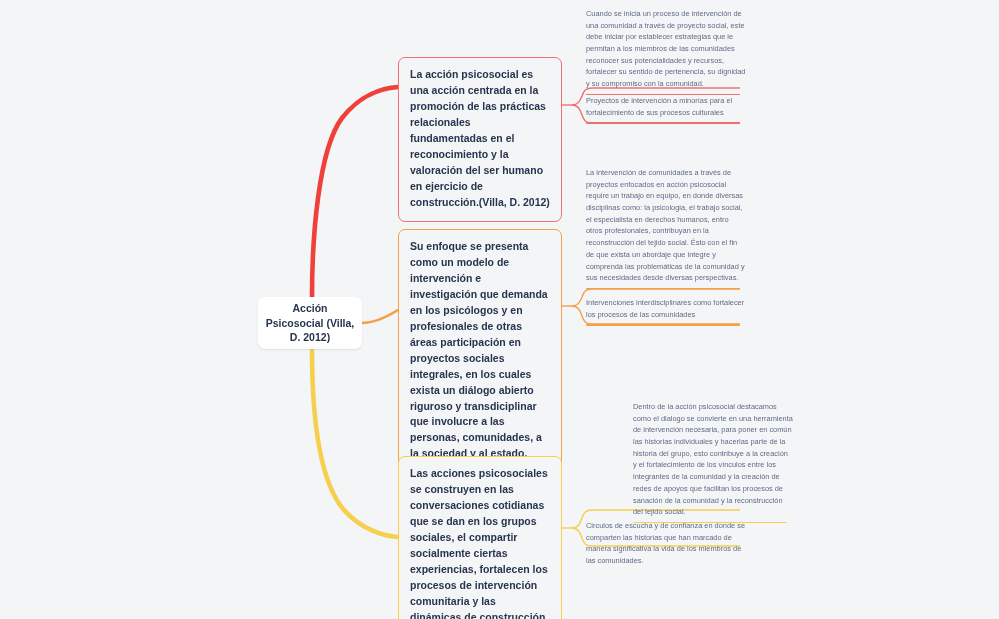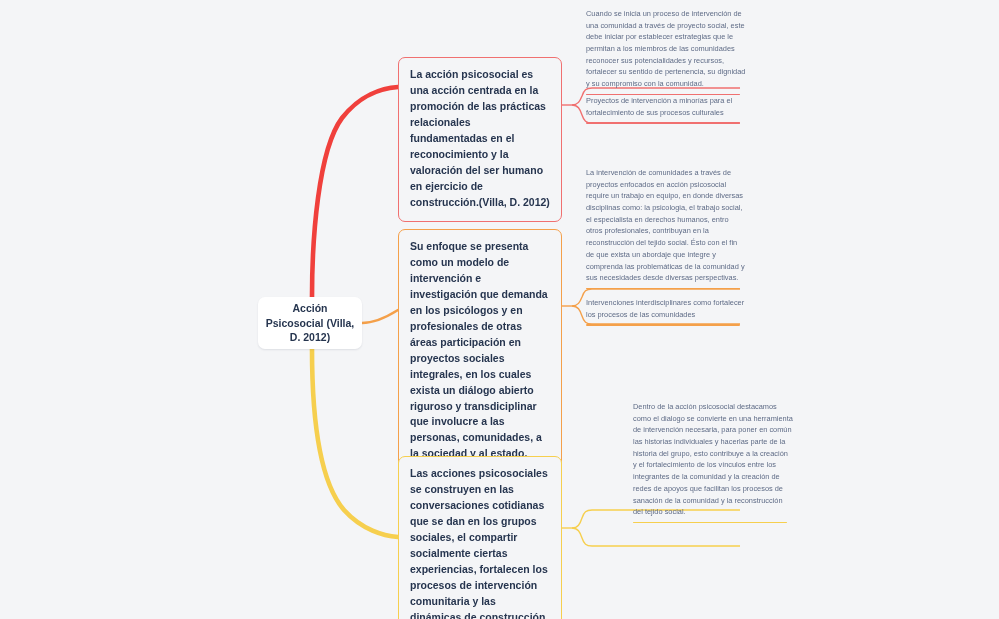--- a/index.html
+++ b/index.html
@@ -154,14 +154,18 @@
   <div class="leaf" id="leaf-2b">
     <span class="leaf-text">Intervenciones interdisciplinares como fortalecer los procesos de las comunidades</span>
     <span class="leaf-rule"></span>
   </div>
 
   <div class="leaf" id="leaf-3a">
     <span class="leaf-text">Dentro de la acción psicosocial destacamos como el dialogo se convierte en una herramienta de intervención necesaria, para poner en común las historias individuales y hacerlas parte de la historia del grupo, esto contribuye a la creación y el fortalecimiento de los vínculos entre los integrantes de la comunidad y la creación de redes de apoyos que facilitan los procesos de sanación de la comunidad y la reconstrucción del tejido social.</span>
     <span class="leaf-rule"></span>
   </div>
 
+  <div class="leaf no-rule" id="leaf-3b">
+    <span class="leaf-text">Circulos de escucha y de confianza en donde se comparten las historias que han marcado de manera significativa la vida de los miembros de las comunidades.</span>
+
+  </div>
 
 </div>
 
 </body></html>

